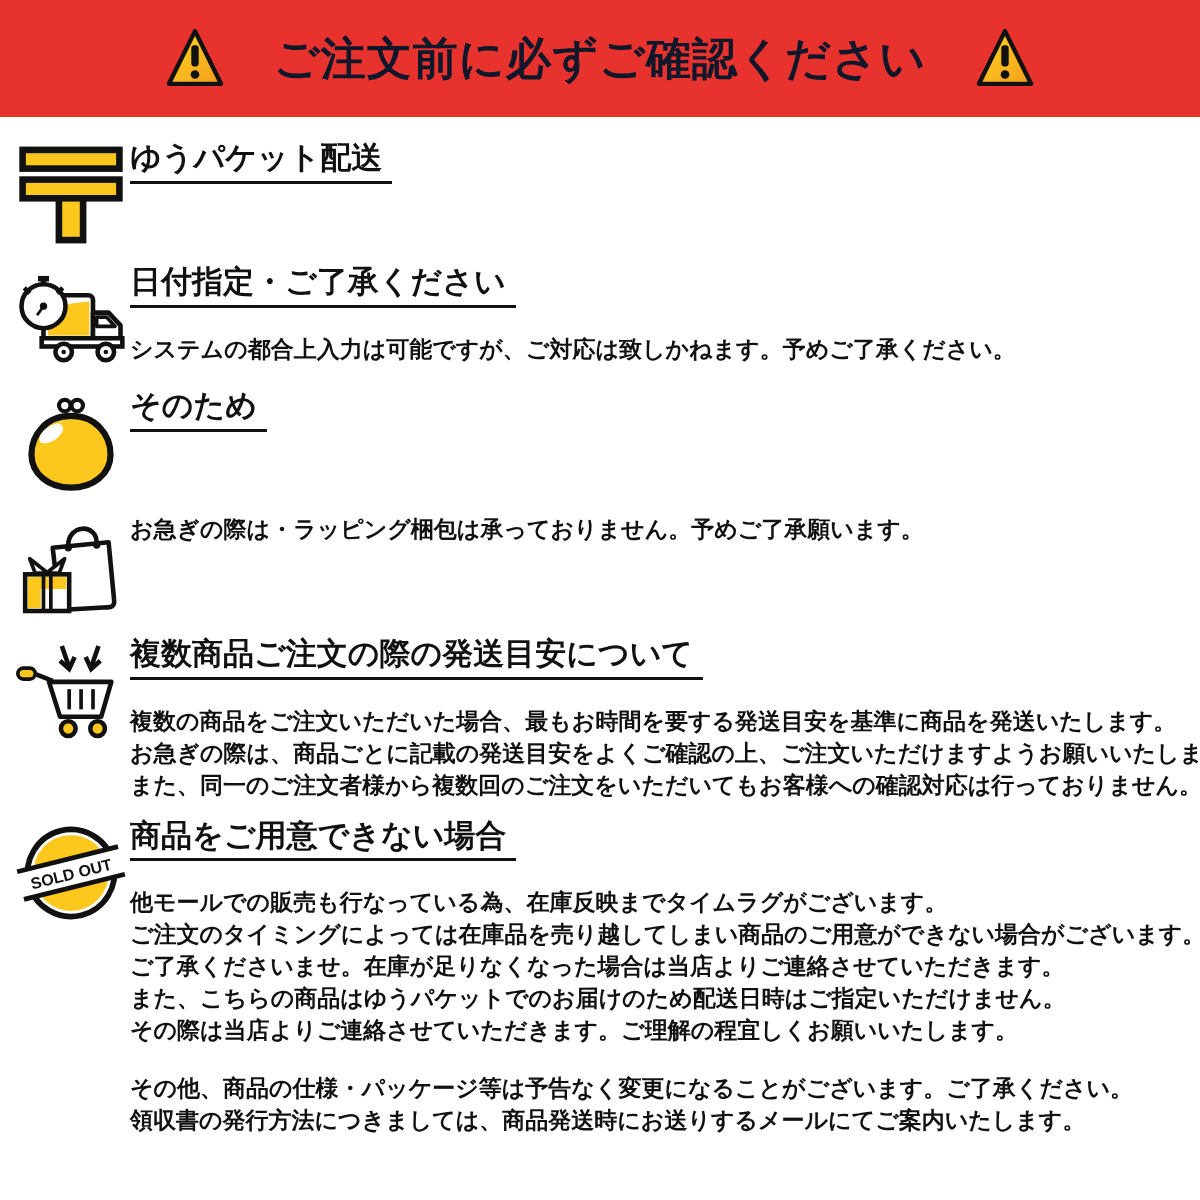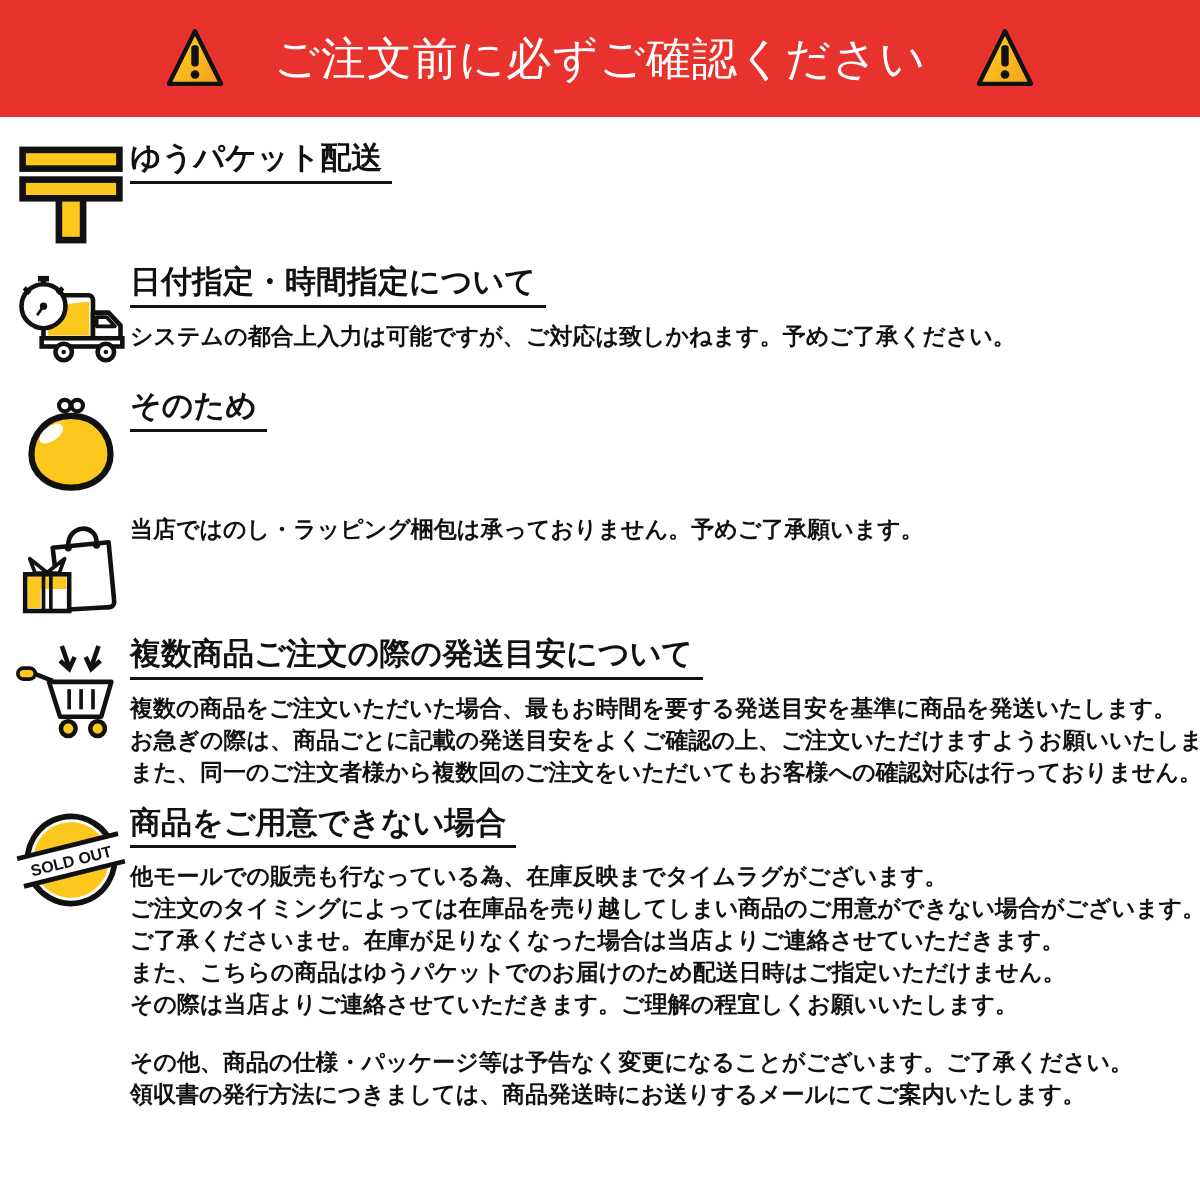--- a/index.html
+++ b/index.html
@@ -7,36 +7,36 @@
     width:1200px;height:1200px;overflow:hidden;background:#fff;
     font-family:"Liberation Sans","DejaVu Sans",sans-serif;
     color:#111;
   }
   
   .header{
     height:117px;background:#e8322d;
     display:flex;align-items:center;justify-content:center;gap:48px;
   }
   .header-title{
-    color:#ffffff;font-size:45px;font-weight:normal;letter-spacing:1px;
+    color:#0f172a;font-size:45px;font-weight:bold;letter-spacing:1px;
     white-space:nowrap;
   }
   .tri-icon{width:62px;height:70px;flex:none;}
   
   .sections{padding-top:24px;}
   .section{display:flex;margin:0 18px 18px 12px;}
   .icon-col{
     width:118px;flex:none;display:flex;justify-content:center;
     align-items:flex-start;padding-top:2px;
   }
   .sec-icon{width:110px;height:104px;}
   .content{flex:1;min-width:0;}
   .sec-title{
     display:inline-block;font-size:31px;line-height:1.12;font-weight:bold;
-    border-bottom:3px solid #111;padding:0 10px 5px 0;margin:0 0 12px 0;
+    border-bottom:3px solid #111;padding:0 10px 5px 0;margin:0 0 25px 0;
     white-space:nowrap;
   }
   .sec-line{
     font-size:23px;line-height:32px;font-weight:bold;white-space:nowrap;
   }
   
   .footer{margin:26px 18px 0 130px;}
   .footer .sec-line{font-weight:bold;}
   svg text{font-family:"Liberation Sans","DejaVu Sans",sans-serif;}
 </style>
@@ -155,21 +155,21 @@
     </div>
   </div>
 
   <div class="section">
     <div class="icon-col">
       <svg class="sec-icon">
         <use href="#sym-clock-truck" xlink:href="#sym-clock-truck"></use>
       </svg>
     </div>
     <div class="content">
-      <div class="sec-title">日付指定・時間指定について</div>
+      <div class="sec-title">日付指定・ご了承ください</div>
       <div>
             <div class="sec-line">システムの都合上入力は可能ですが、ご対応は致しかねます。予めご了承ください。</div>
           </div>
     </div>
   </div>
 
   <div class="section">
     <div class="icon-col">
       <svg class="sec-icon">
         <use href="#sym-coin-purse" xlink:href="#sym-coin-purse"></use>
@@ -181,21 +181,21 @@
   </div>
 
   <div class="section">
     <div class="icon-col">
       <svg class="sec-icon">
         <use href="#sym-gift-bag" xlink:href="#sym-gift-bag"></use>
       </svg>
     </div>
     <div class="content">
       <div>
-            <div class="sec-line">当店ではのし・ラッピング梱包は承っておりません。予めご了承願います。</div>
+            <div class="sec-line">お急ぎの際は・ラッピング梱包は承っておりません。予めご了承願います。</div>
           </div>
     </div>
   </div>
 
   <div class="section">
     <div class="icon-col">
       <svg class="sec-icon">
         <use href="#sym-shopping-cart" xlink:href="#sym-shopping-cart"></use>
       </svg>
     </div>

